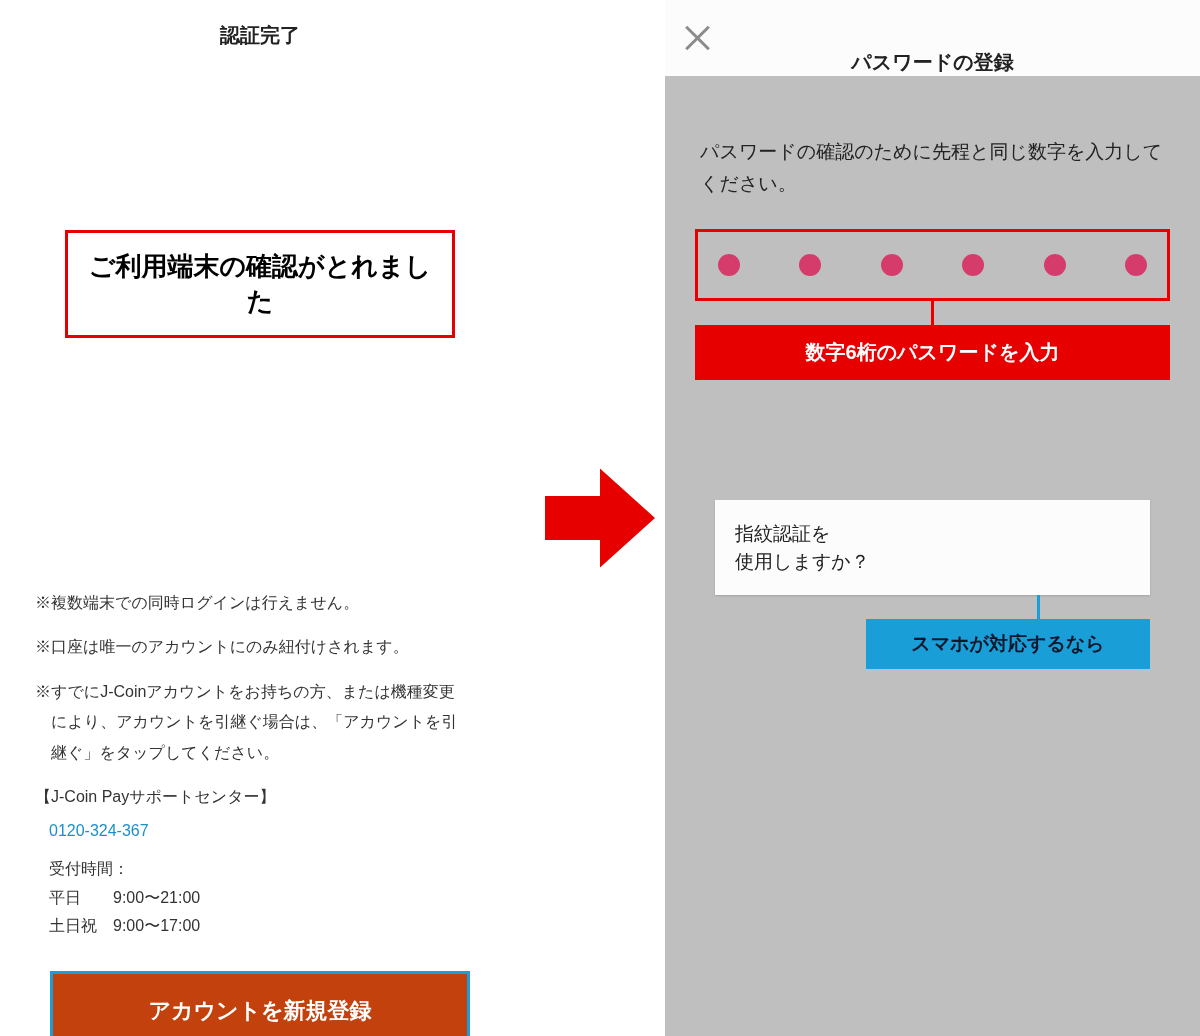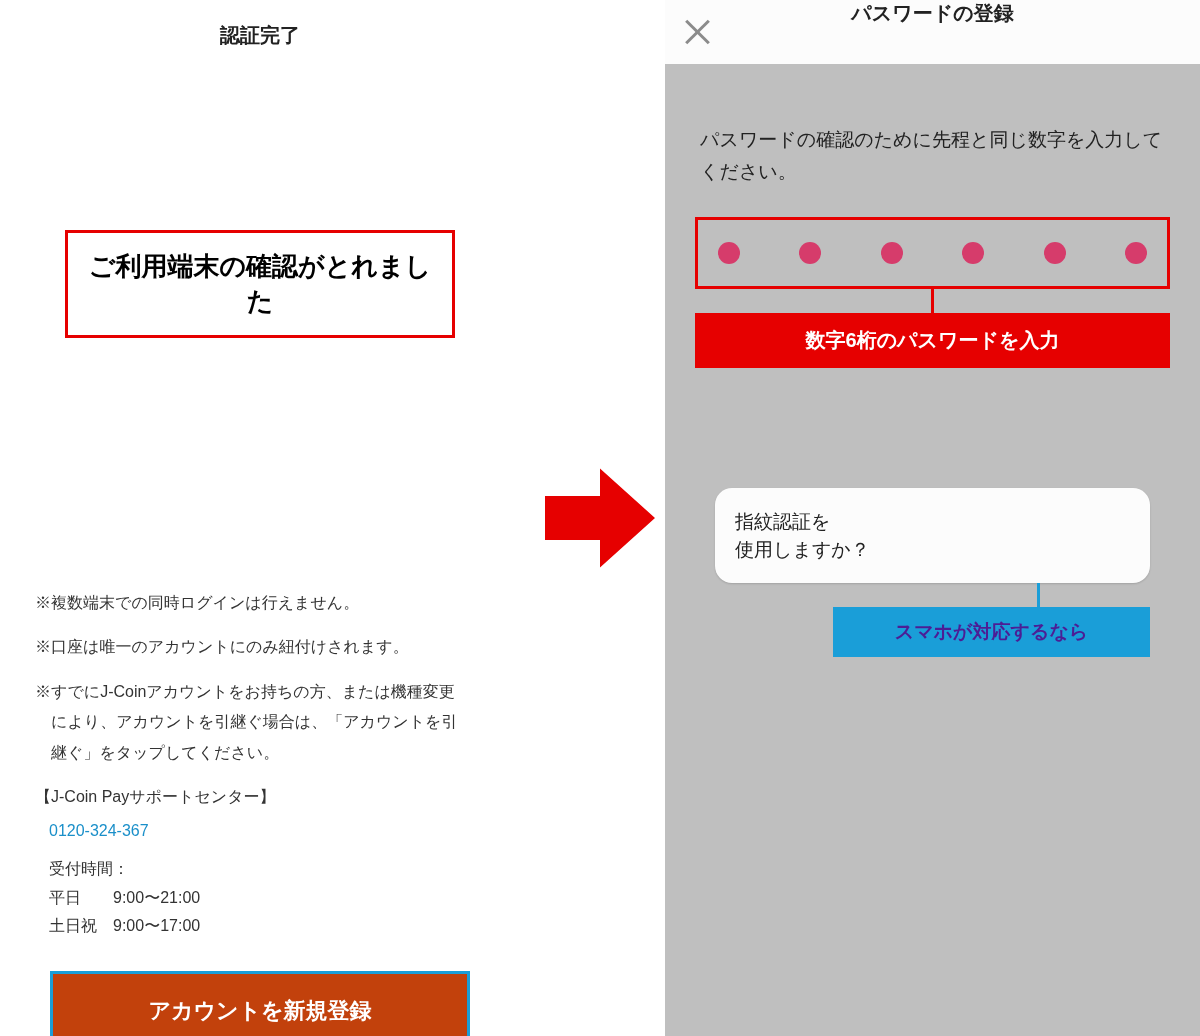--- a/index.html
+++ b/index.html
@@ -92,24 +92,24 @@
       left: 540px;
       top: 458px;
       width: 120px;
       height: 120px;
       display:flex;
       align-items:center;
       justify-content:center;
     }
     
     .header-right {
-      height: 64px;
+      height: 76px;
       background: #fcfcfc;
       display: flex;
-      align-items: flex-start;
+      align-items: flex-end;
       justify-content: center;
       position: relative;
       font-size: 20px;
       font-weight: 700;
       color: #222;
     }
     .close-x {
       position: absolute;
       left: 18px;
       top: 50%;
@@ -160,21 +160,20 @@
       color: #fff;
       font-size: 20px;
       font-weight: 700;
       text-align: center;
       padding: 14px 6px;
     }
     .dialog {
       margin: 120px 50px 0 50px;
       background: #fcfcfc;
       box-shadow: 0 1px 2px rgba(0,0,0,0.15);
-      border-radius: 17px;
     }
     .dialog-msg {
       padding: 20px 20px 18px 20px;
       font-size: 19px;
       color: #222;
       line-height: 1.5;
     }
     .dialog-btns {
       display: flex;
       border-top: 1px solid #ddd;
@@ -193,23 +192,23 @@
     .connector-v-blue {
       width: 3px;
       height: 24px;
       background: #1a9ed8;
       margin-left: auto;
       margin-right: 160px;
     }
     .callout-blue {
       margin-left: auto;
       margin-right: 50px;
-      width: 317px;
+      width: 284px;
       background: #1a9ed8;
-      color: #4c1d95;
+      color: #0f172a;
       font-size: 19px;
       font-weight: 700;
       text-align: center;
       padding: 12px 4px;
     }
   </style>
 </head>
 <body>
 
 <div class="screen screen-left">

